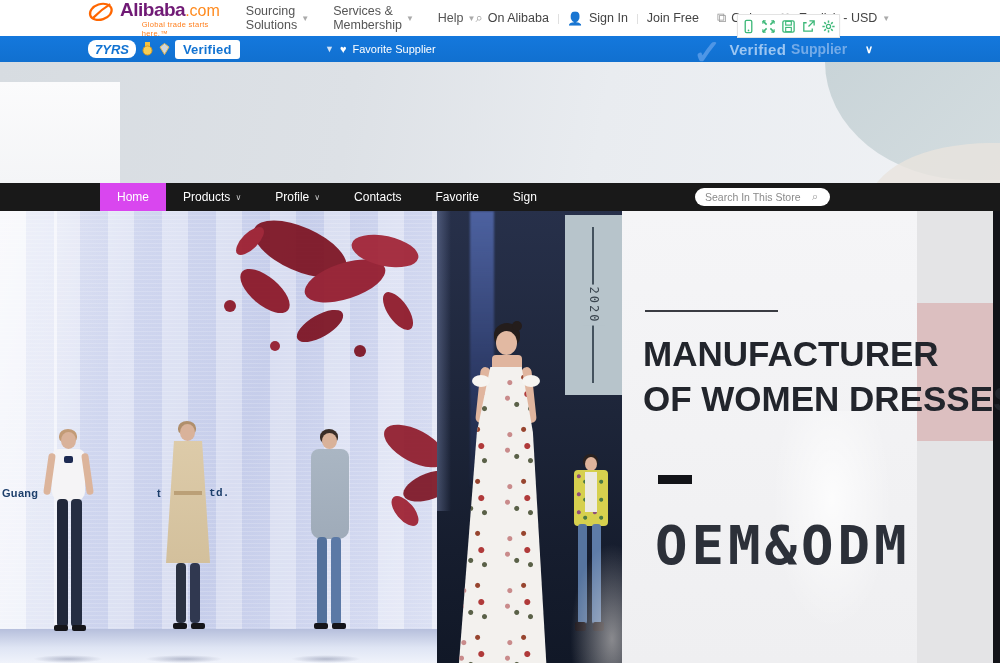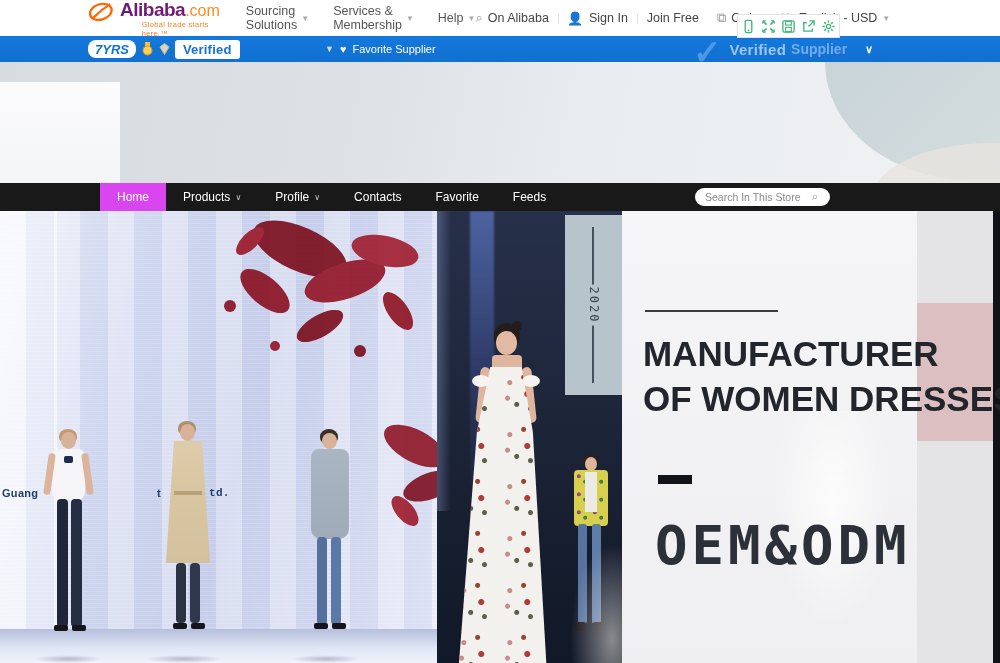--- a/index.html
+++ b/index.html
@@ -234,21 +234,21 @@
         <span>Profile</span>
         <span class="snav-chev">∨</span>
       </div>
     <div class="snav-item">
         <span>Contacts</span>
       </div>
     <div class="snav-item">
         <span>Favorite</span>
       </div>
     <div class="snav-item">
-        <span>Feeds</span>
+        <span>Sign</span>
       </div>
     <input class="store-search" type="text" placeholder="Search In This Store" style="">
     <span class="search-ic">⌕</span>
   </div>
 
   <div class="banner">
 
     <div class="stage">
       <div class="stage-left-light"></div>
       <div class="stage-stripes"></div>

